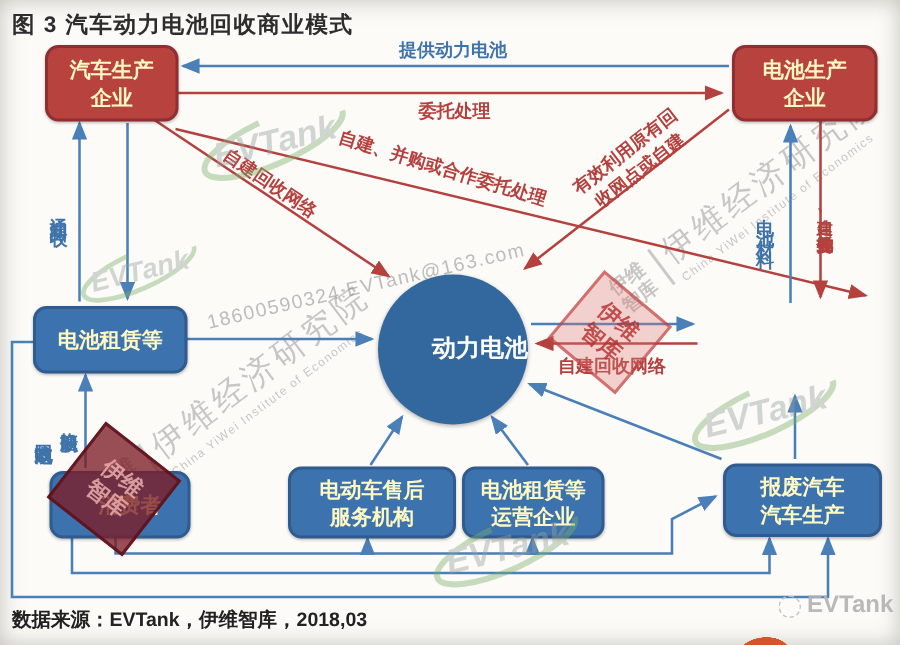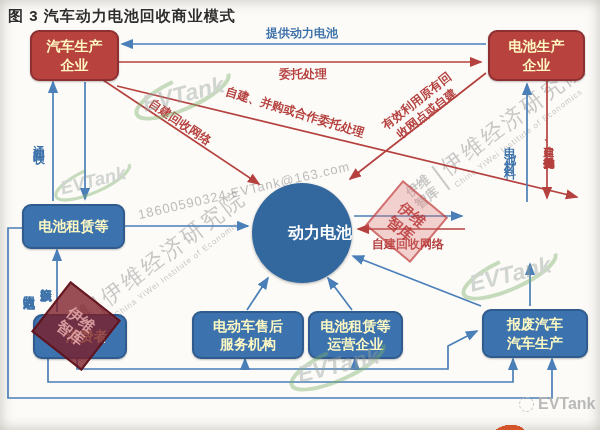--- a/index.html
+++ b/index.html
@@ -230,14 +230,15 @@
   </div>
   <div class="stamp stamp2">
     <div class="st-txt">伊维智库</div>
   </div>
 
   <div class="corner-logo">
     <div class="ring"></div>
     <span>EVTank</span>
   </div>
   <div class="orange-sliver"></div>
+  <div class="source">数据来源：EVTank，伊维智库，2018,03</div>
 
 </div>
 
 </body></html>

